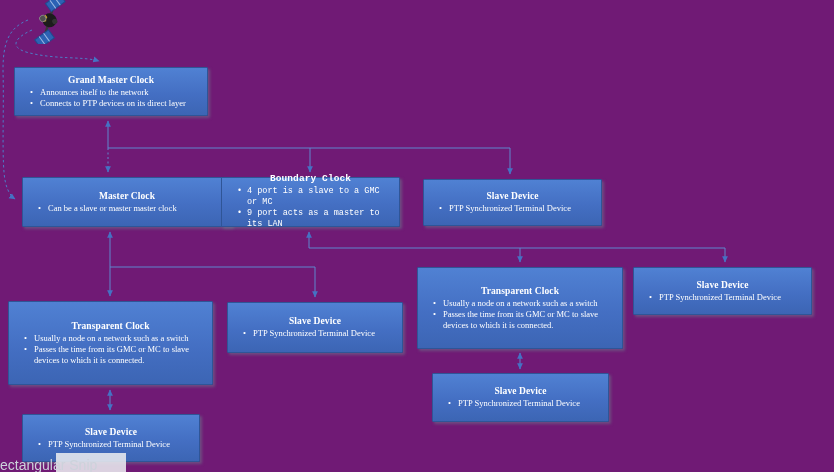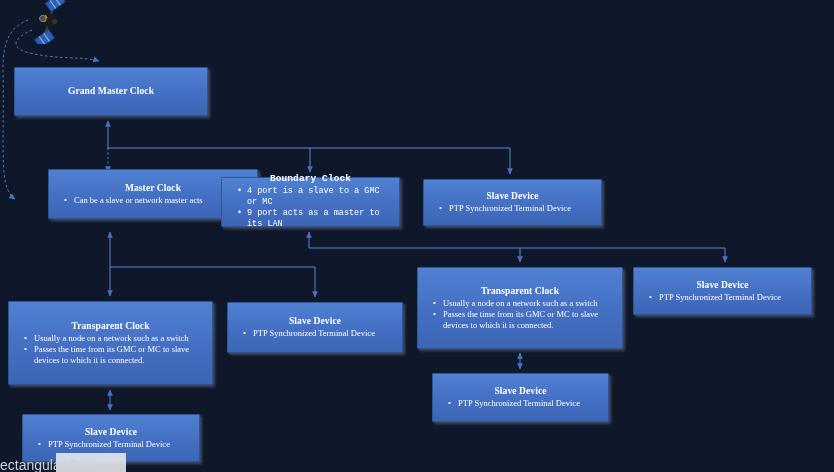--- a/index.html
+++ b/index.html
@@ -1,17 +1,17 @@
 <!DOCTYPE html>
 <html><head>
 <meta charset="utf-8">
 <style>
   html,body{margin:0;padding:0;background:#ffffff;}
   .canvas{
-    position:relative;width:834px;height:472px;background:#0f172a;overflow:hidden;
+    position:relative;width:834px;height:472px;background:#701a75;overflow:hidden;
     font-family:"Liberation Serif","DejaVu Serif",serif;
   }
   .wires{position:absolute;left:0;top:0;width:834px;height:472px;}
   .node{
     position:absolute;box-sizing:border-box;
     background:linear-gradient(180deg,#5081d3 0%,#446fc3 55%,#3c65b4 100%);
     border:1px solid #2f5597;border-radius:1px;
     box-shadow:2px 2px 3px rgba(110,120,140,.55);
     color:#ffffff;display:flex;flex-direction:column;justify-content:center;
     padding:3px 6px 4px 6px;
@@ -95,27 +95,29 @@
       <circle cx="29.5" cy="22" r="7" fill="#1c1c1c"></circle>
       <path d="M 23.2,19.5 A 7,7 0 0 1 29.5,15 L 29.5,18.2 A 3.8,3.8 0 0 0 26.2,20.8 Z" fill="#c9a227"></path>
       <circle cx="25" cy="16.5" r="3.2" fill="#4f4f4f" stroke="#8a8a8a" stroke-width="0.8"></circle>
       <circle cx="33" cy="26" r="2.6" fill="#333333"></circle>
     </g>
   </svg>
 
   <div class="node" style="left:14px;top:67px;width:194px;height:49px;">
     <div class="node-title">Grand Master Clock</div>
     <ul>
+      <li>Announces itself to the network</li>
+      <li>Connects to PTP devices on its direct layer</li>
     </ul>
   </div>
 
-  <div class="node" style="left:22px;top:169px;width:210px;height:50px;margin-left:26px;">
+  <div class="node" style="left:22px;top:177px;width:210px;height:50px;">
     <div class="node-title">Master Clock</div>
     <ul>
-      <li>Can be a slave or network master acts</li>
+      <li>Can be a slave or master master clock</li>
     </ul>
   </div>
 
   <div class="node" style="left:221px;top:177px;width:179px;height:50px;font-family:Liberation Mono, monospace;">
     <div class="node-title">Boundary Clock</div>
     <ul>
       <li>4 port is a slave to a GMC or MC</li>
       <li>9 port acts as a master to its LAN</li>
     </ul>
   </div>

